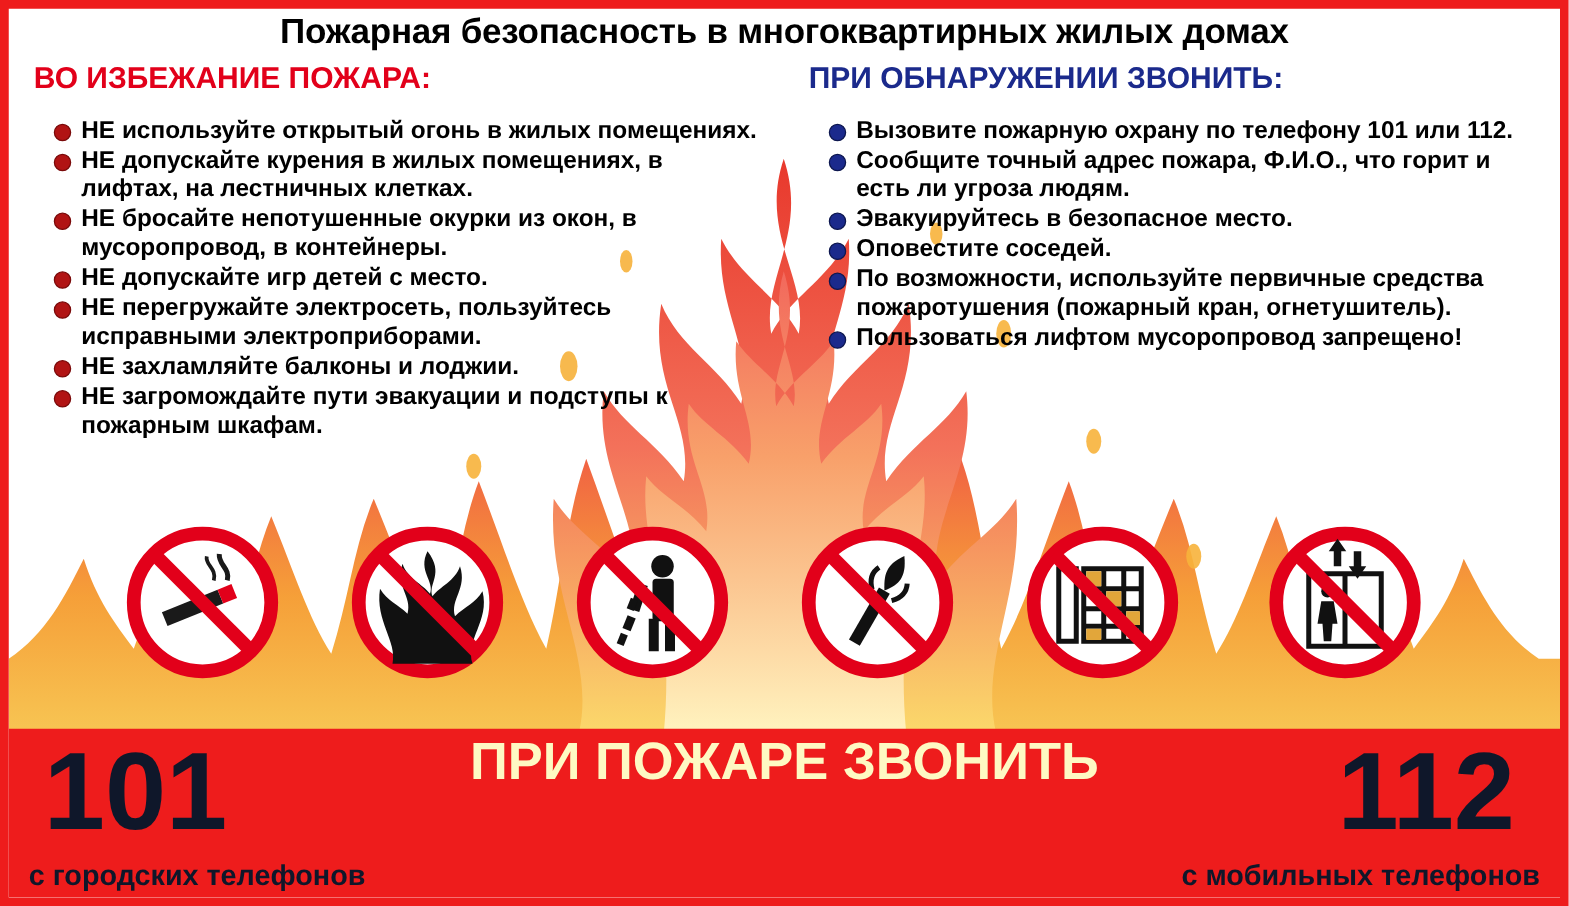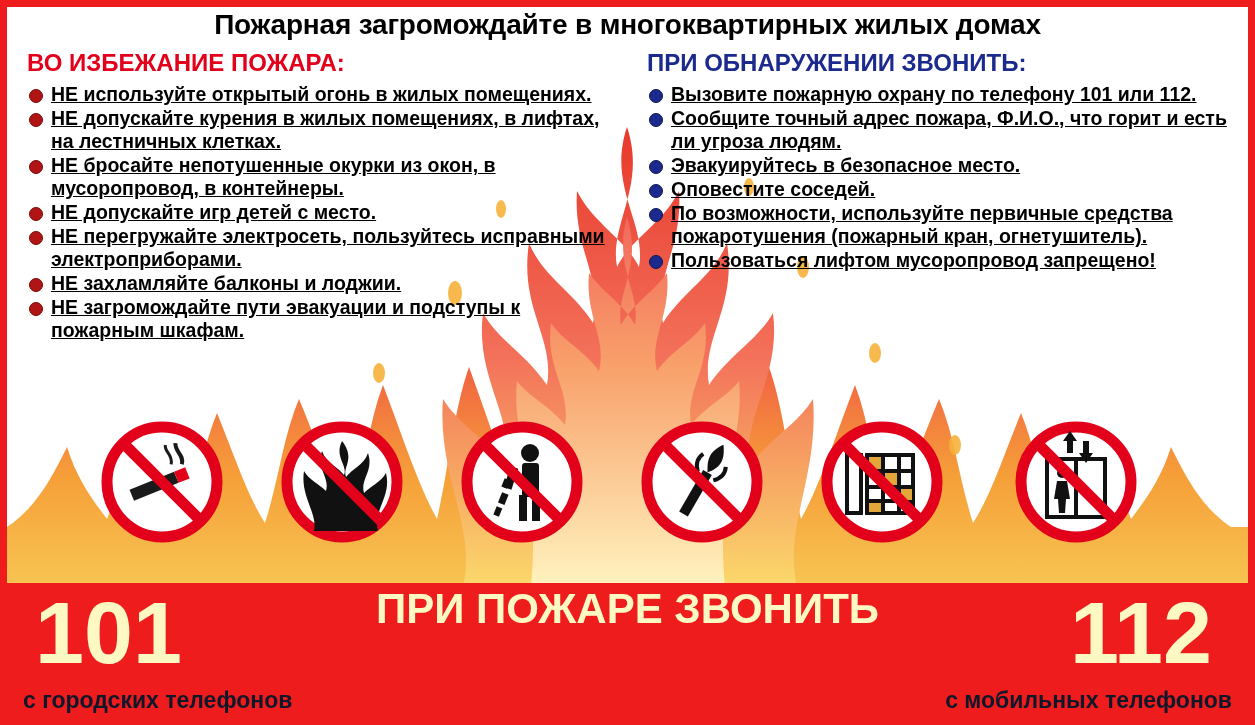--- a/index.html
+++ b/index.html
@@ -65,23 +65,22 @@
     font-size: 24px;
     font-weight: bold;
     margin: 0 0 6px 0;
     white-space: nowrap;
   }
   .head-red  { color: #e2001a; }
   .head-blue { color: #1b2a8c; }
 
   ul.list {
     list-style: none;
-    margin: 2px;
+    margin: 16px;
     padding: 0;
-    text-decoration: underline;
   }
   ul.list li {
     position: relative;
     padding-left: 22px;
     margin-bottom: 1px;
     font-size: 19.5px;
     font-weight: bold;
     color: #000000;
     line-height: 1.18;
   }
@@ -133,21 +132,21 @@
     font-size: 42px;
     font-weight: bold;
     color: #fef9c3;
     white-space: nowrap;
   }
   .bignum {
     position: absolute;
     top: 6px;
     font-size: 88px;
     font-weight: bold;
-    color: #fef9c3;
+    color: #0f172a;
     line-height: 1;
     white-space: nowrap;
   }
   .bignum-left  { left: 28px; }
   .bignum-right { right: 36px; }
   .subnote {
     position: absolute;
     bottom: 4px;
     font-size: 23px;
     font-weight: bold;
@@ -155,21 +154,21 @@
     white-space: nowrap;
   }
   .subnote-left  { left: 16px; }
   .subnote-right { right: 16px; }
 </style>
 </head>
 <body>
 
 <div class="poster">
 
-  <div class="title">Пожарная загромождайте в многоквартирных жилых домах</div>
+  <div class="title">Пожарная безопасность в многоквартирных жилых домах</div>
 
   <svg class="flames" viewBox="0 0 1241 460" preserveAspectRatio="none">
     <defs>
       <linearGradient id="gOuter" x1="0" y1="1" x2="0" y2="0">
         <stop offset="0%" stop-color="#f7c24a"></stop>
         <stop offset="45%" stop-color="#f59a2e"></stop>
         <stop offset="100%" stop-color="#ef4b3c"></stop>
       </linearGradient>
       <linearGradient id="gMid" x1="0" y1="1" x2="0" y2="0">
         <stop offset="0%" stop-color="#fbd96b"></stop>

